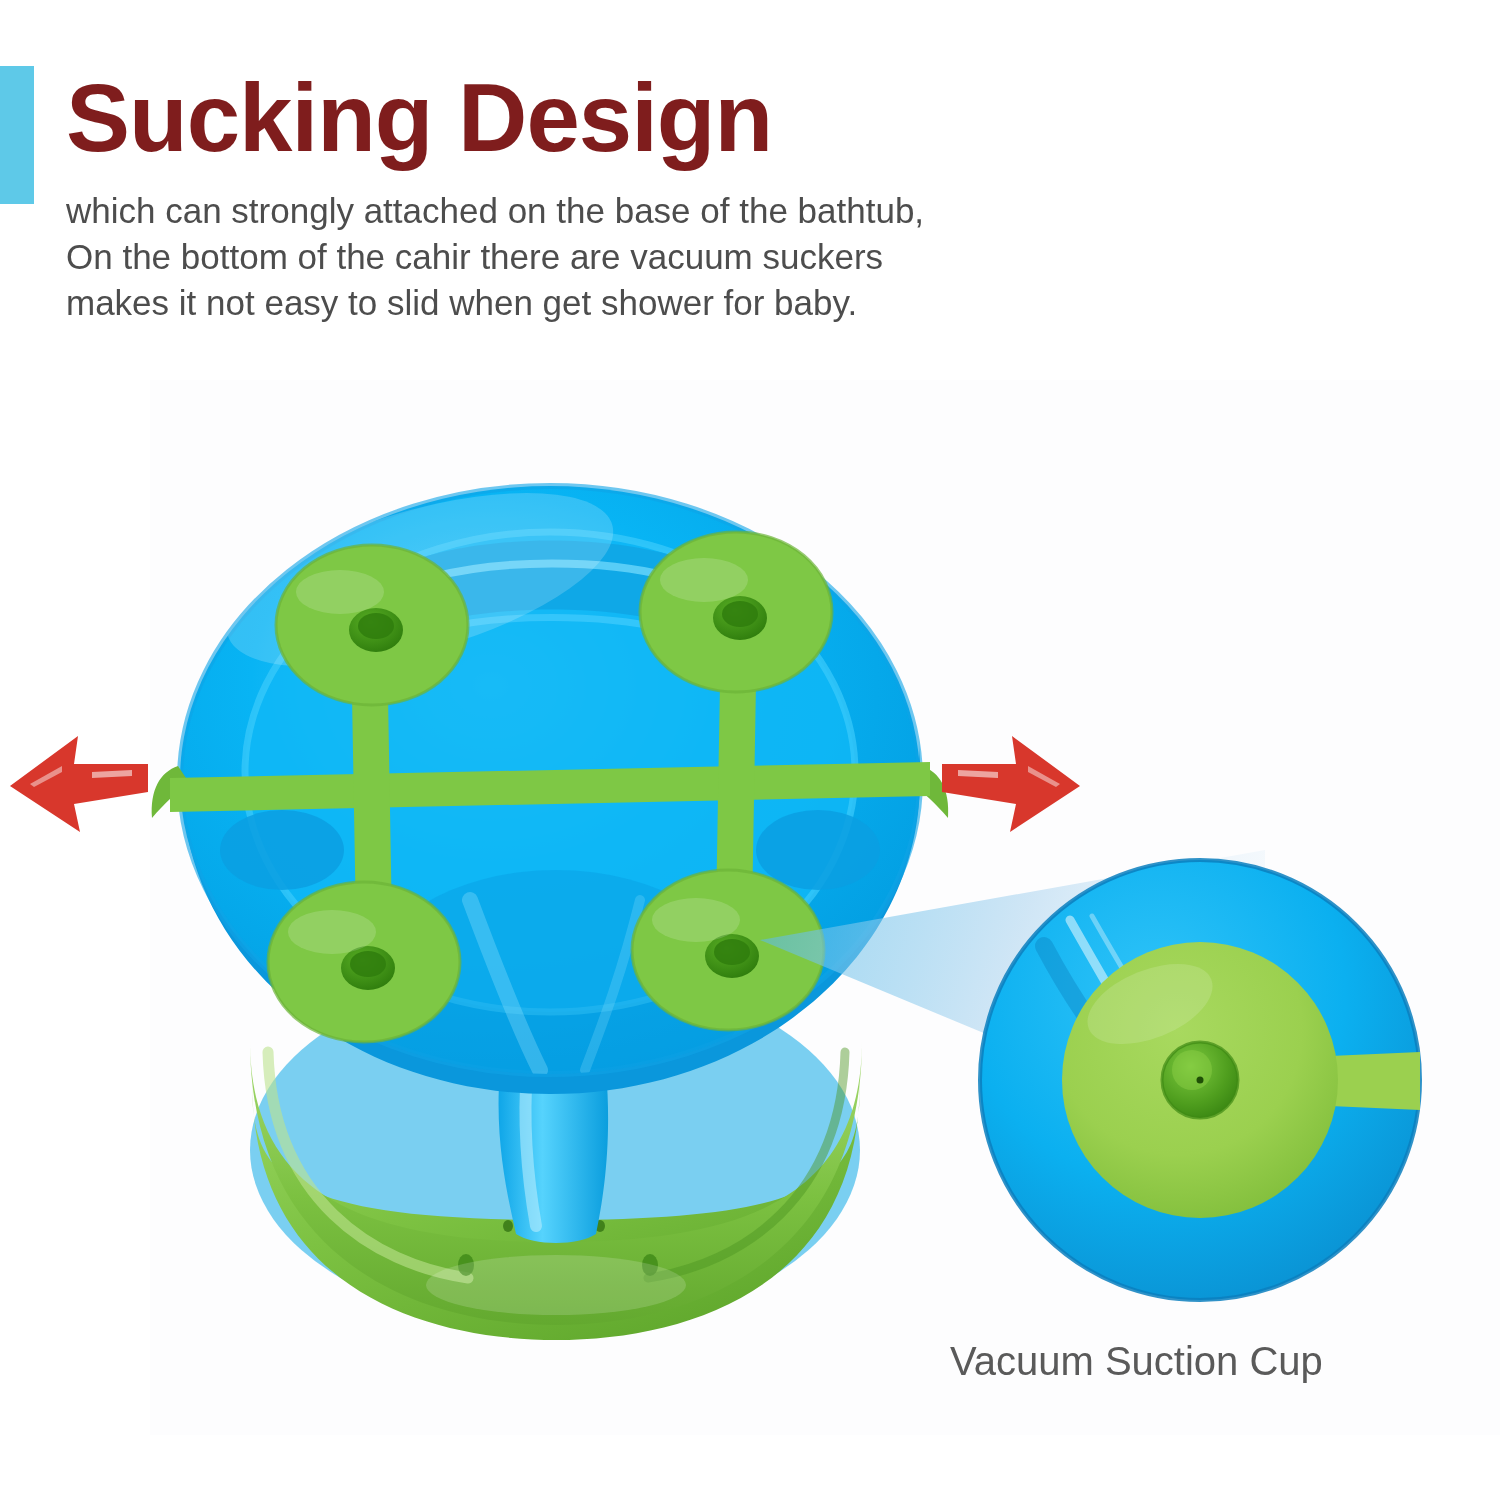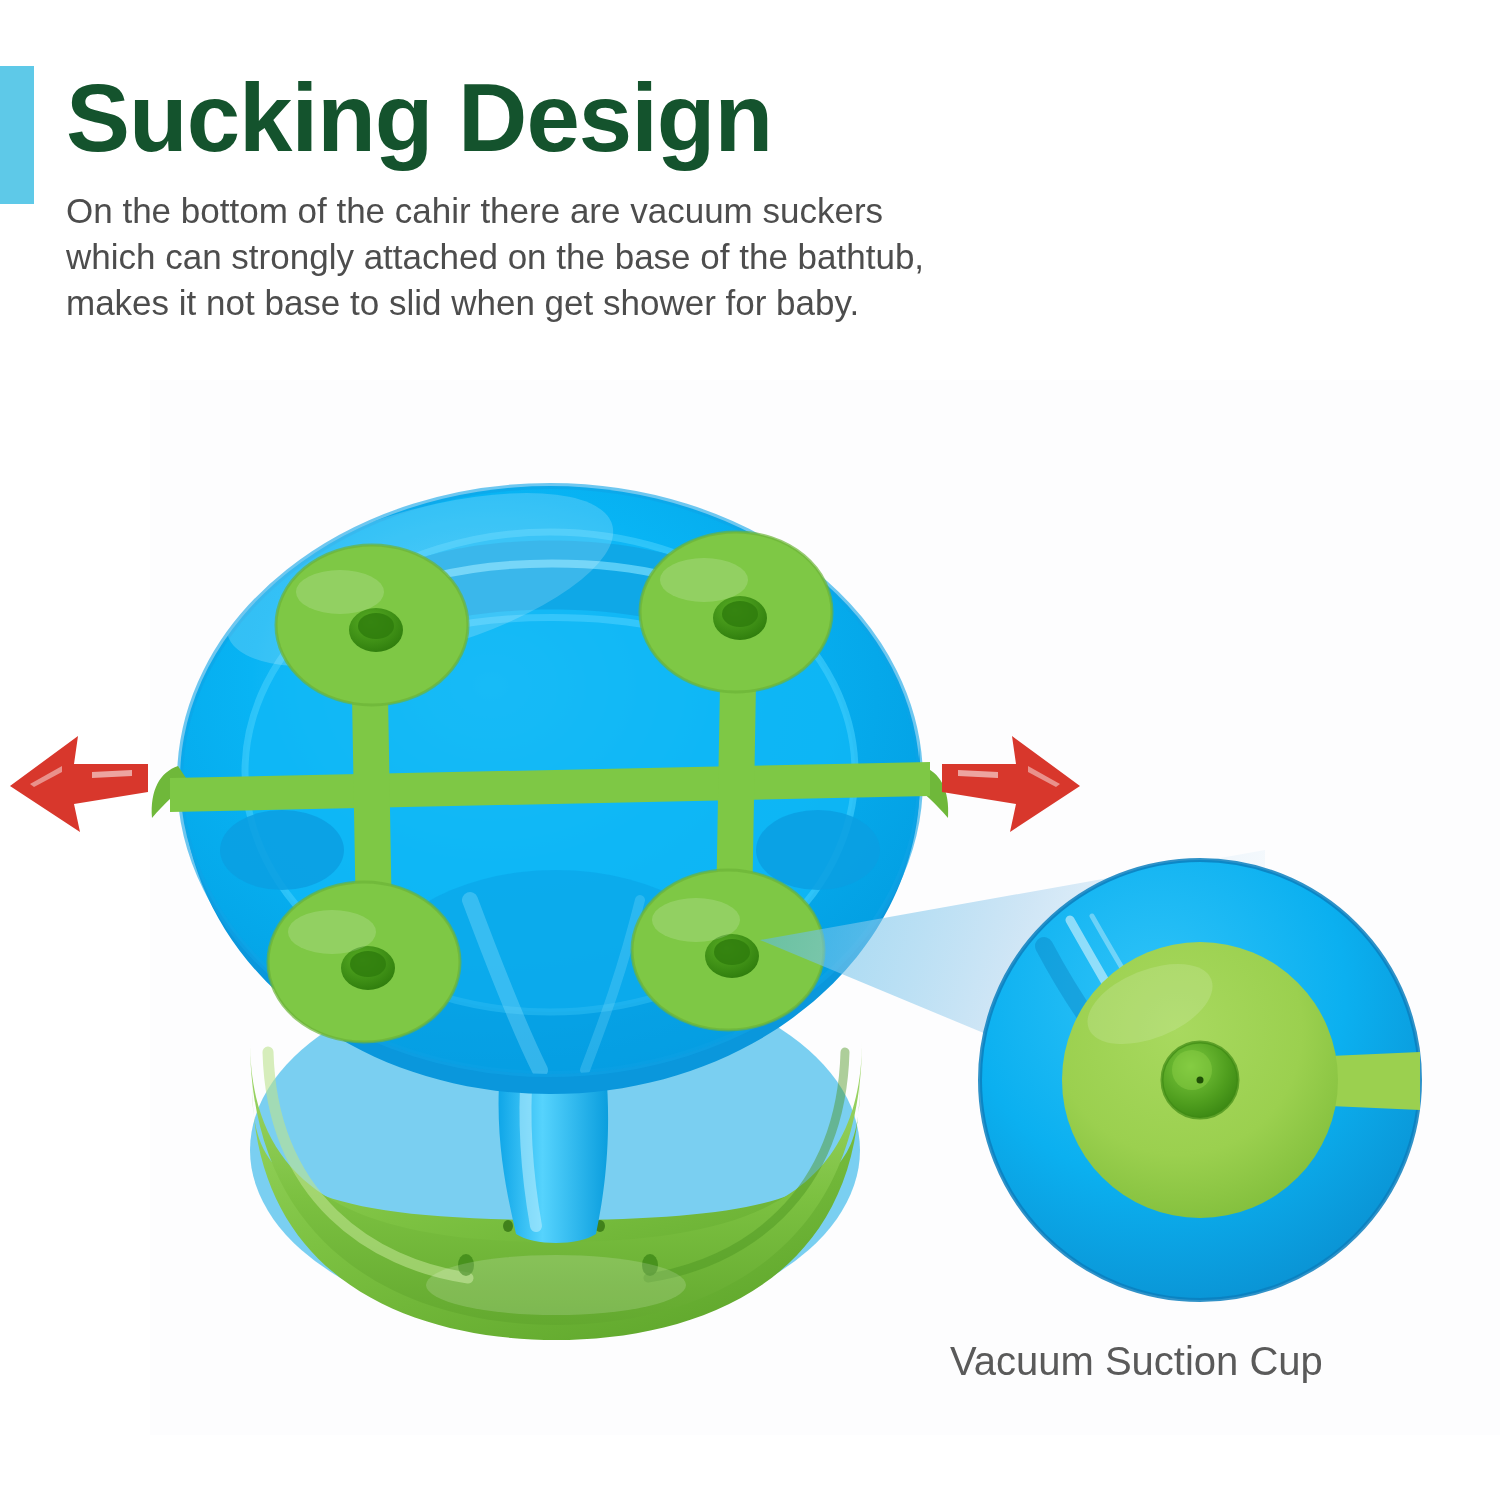--- a/index.html
+++ b/index.html
@@ -44,21 +44,21 @@
     background: #5ec9e8;
   }
 
   .headline {
     position: absolute;
     left: 66px;
     top: 66px;
     font-size: 96px;
     line-height: 104px;
     font-weight: bold;
-    color: #14532d;
+    color: #7f1d1d;
     letter-spacing: -1px;
     white-space: nowrap;
   }
 
   .subcopy {
     position: absolute;
     left: 66px;
     top: 188px;
     width: 980px;
     font-size: 35px;
@@ -96,23 +96,23 @@
 
 <div id="page">
 
   <div class="panel-edge"></div>
 
   <div class="accent-bar"></div>
 
   <div class="headline">Sucking Design</div>
 
   <div class="subcopy">
+    <span class="line">which can strongly attached on the base of the bathtub,</span>
     <span class="line">On the bottom of the cahir there are vacuum suckers</span>
-    <span class="line">which can strongly attached on the base of the bathtub,</span>
-    <span class="line">makes it not base to slid when get shower for baby.</span>
+    <span class="line">makes it not easy to slid when get shower for baby.</span>
   </div>
 
   <div class="artwork">
     <svg width="1500" height="1010" viewBox="0 0 1500 1010" xmlns="http://www.w3.org/2000/svg">
       <defs>
         <radialGradient id="seatGrad" cx="42%" cy="34%" r="72%">
           <stop offset="0%" stop-color="#46cdfb"></stop>
           <stop offset="45%" stop-color="#08b4f4"></stop>
           <stop offset="100%" stop-color="#029ce0"></stop>
         </radialGradient>

